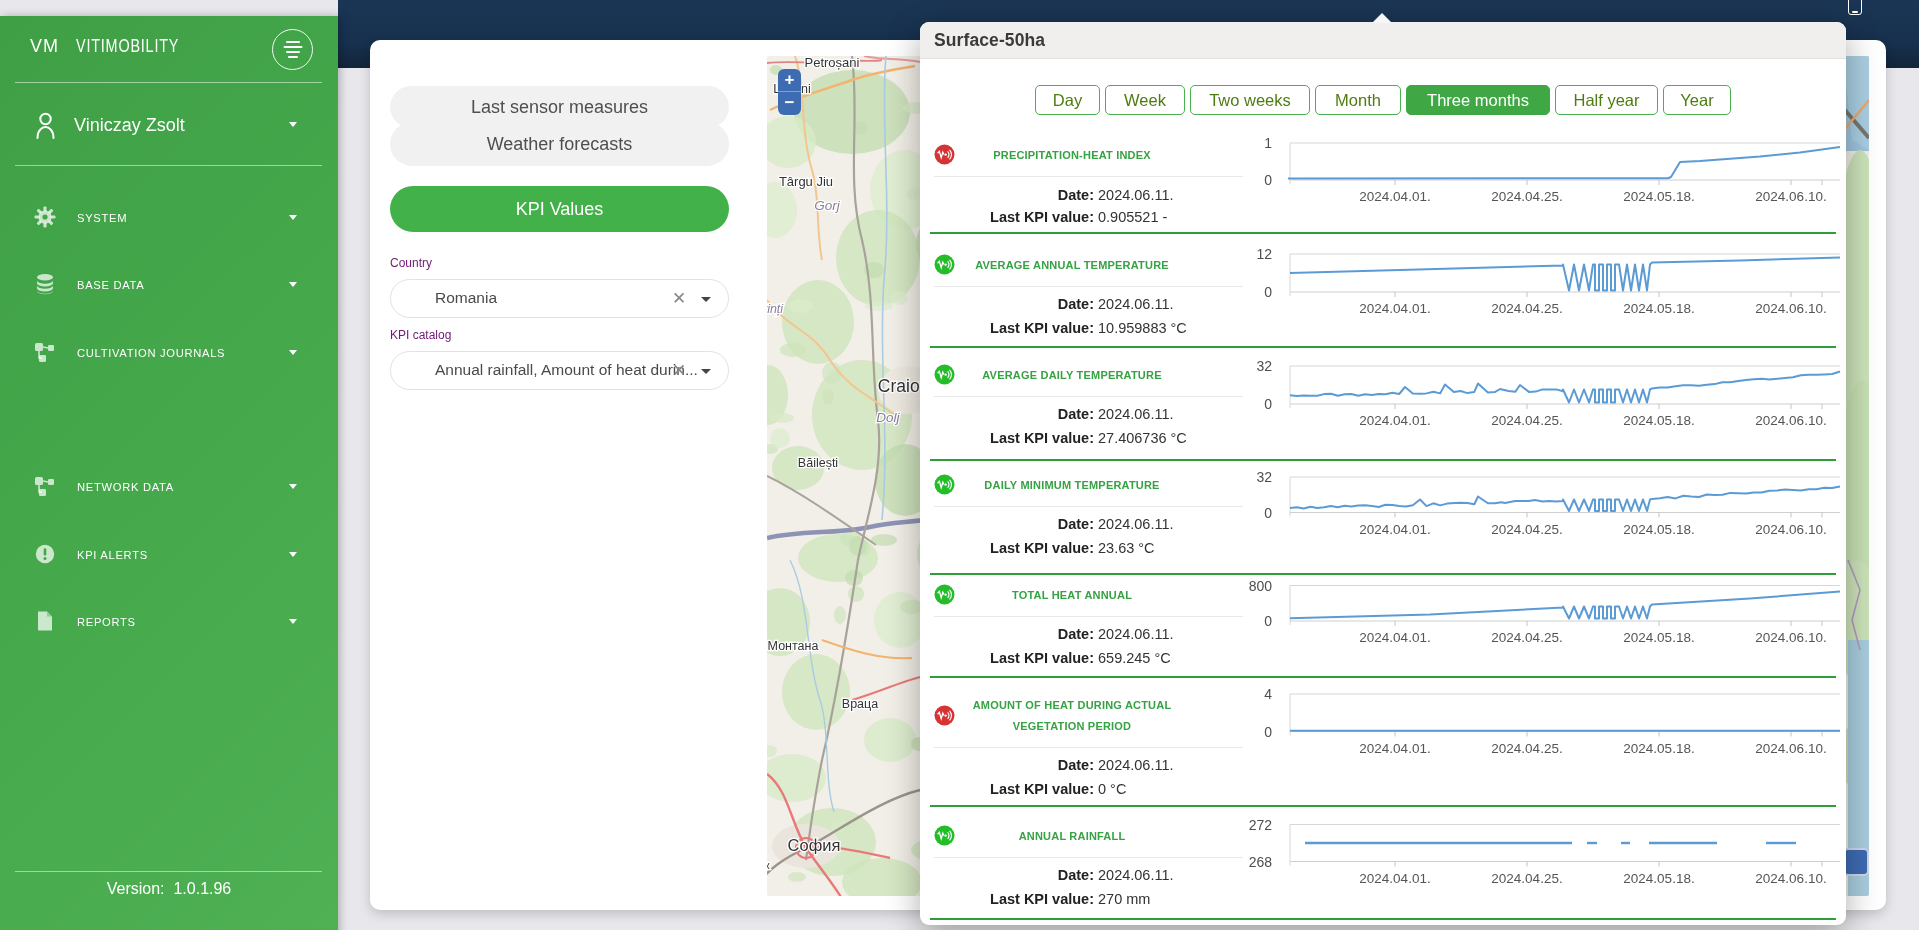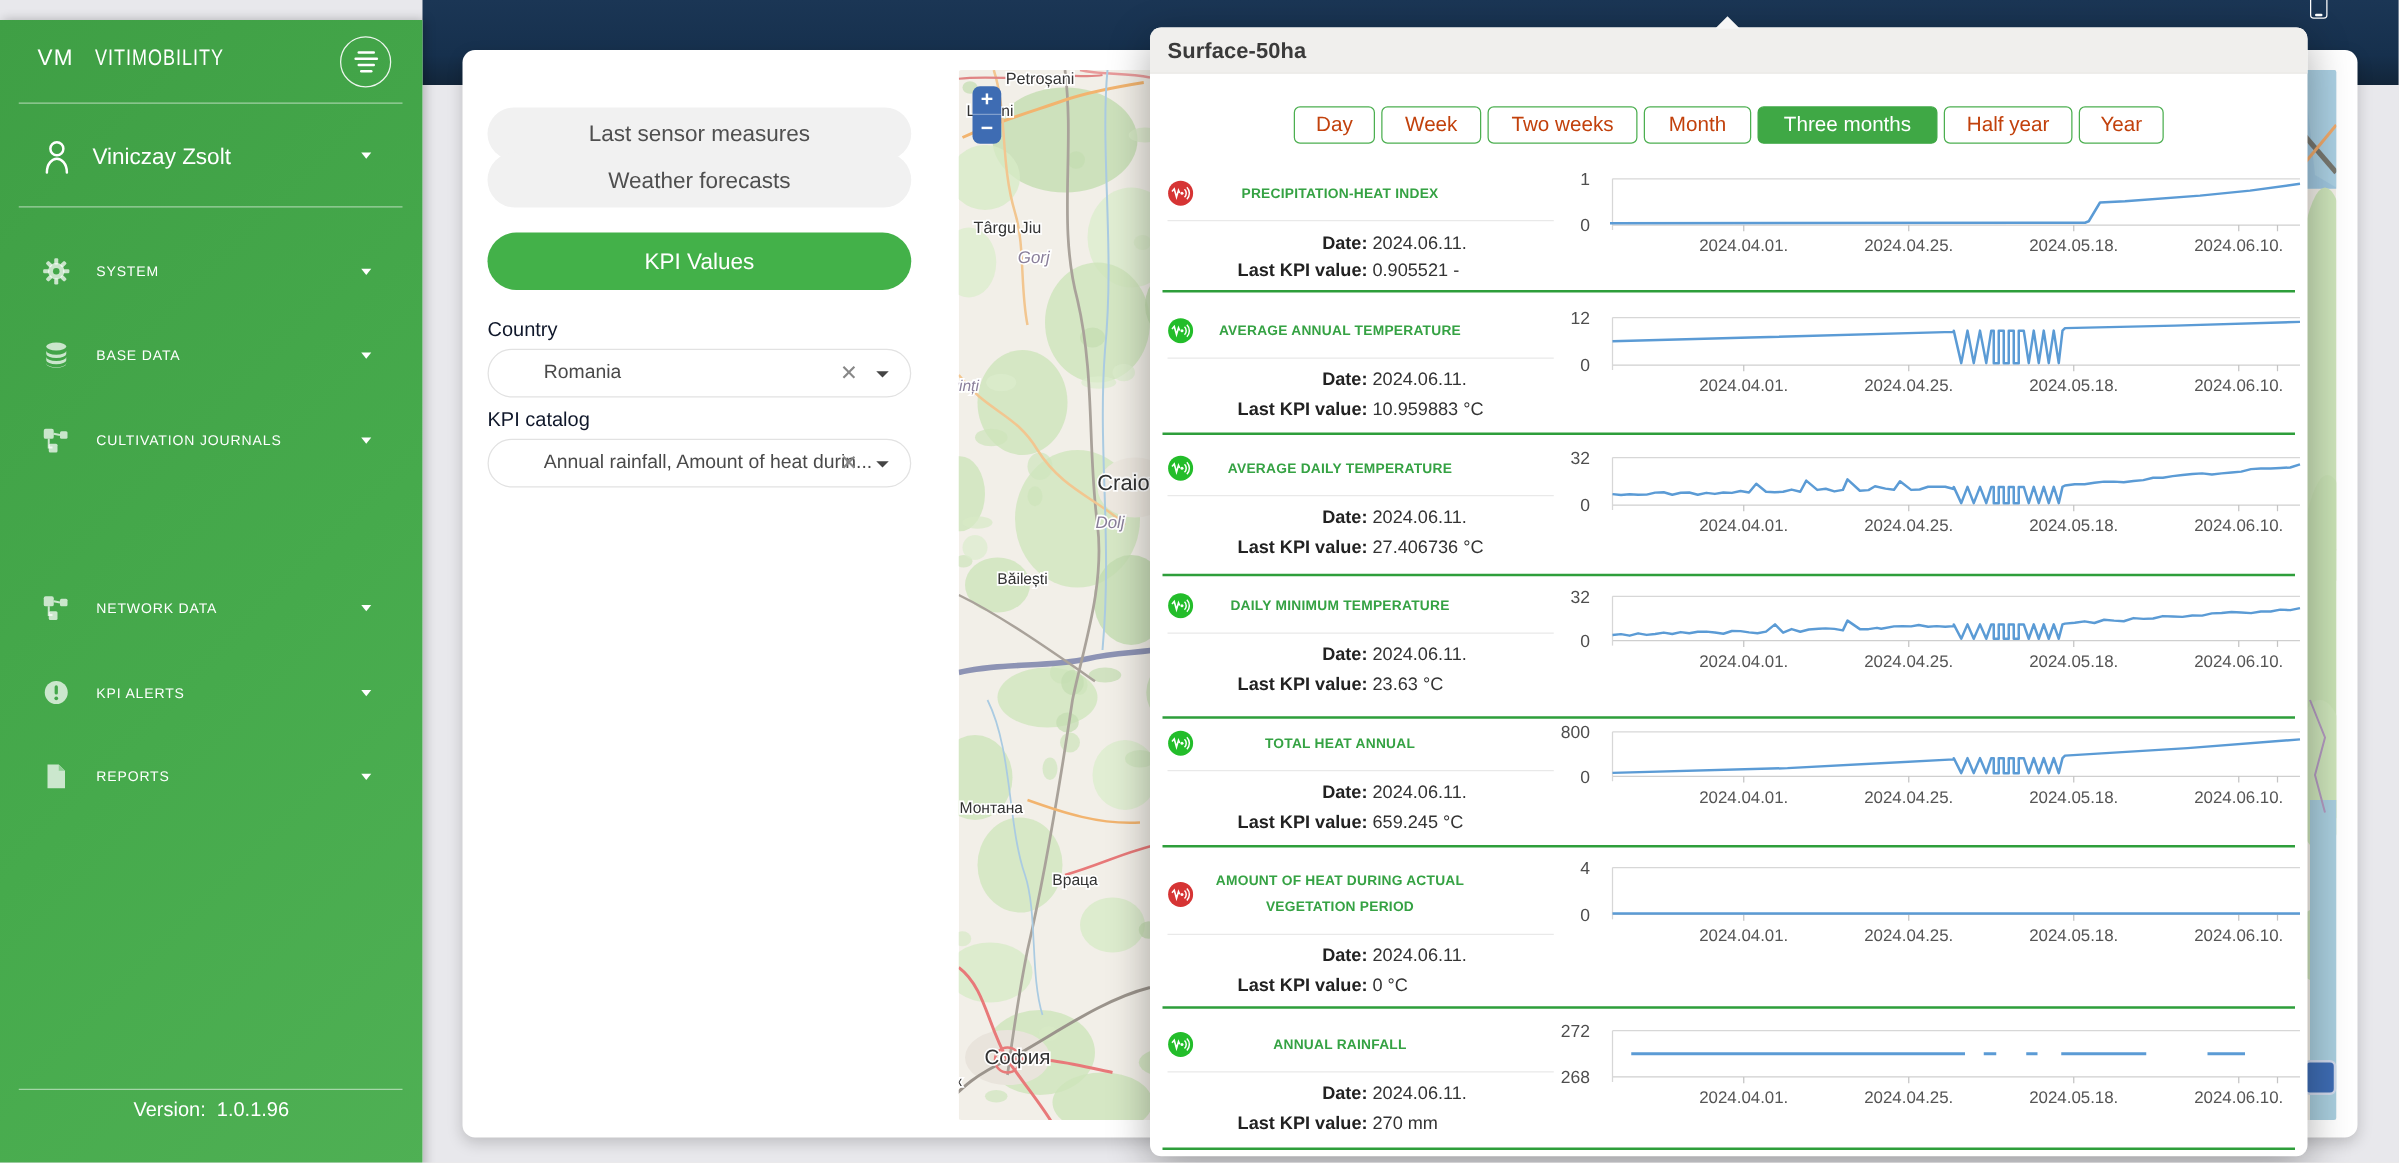--- a/index.html
+++ b/index.html
@@ -30,21 +30,21 @@
   border-right:4.5px solid transparent; border-top:5px solid #fff; }
 .version { position:absolute; top:864px; width:338px; text-align:center; font-size:16px; color:#fff; }
 
 .card { position:absolute; left:370px; top:40px; width:1516px; height:870px; background:#fff;
   border-radius:10px; box-shadow:0 4px 12px rgba(0,0,0,0.18); }
 .pill { position:absolute; left:20px; width:339px; border-radius:23px; background:#f1f1f1;
   color:#4f4f4f; font-size:18px; text-align:center; }
 .pill1 { top:18px; height:42px; line-height:42px;margin-top:28px; }
 .pill2 { top:82px; height:44px; line-height:44px; }
 .pill3 { top:146px; height:46px; line-height:46px; background:#43b149; color:#fff; }
-.flabel { position:absolute; left:20px; font-size:16px; color:#0f172a; }
+.flabel { position:absolute; left:20px; font-size:12px; color:#701a75; }
 .fsel { position:absolute; left:20px; width:339px; height:39px; border:1.5px solid #e2e2e2; border-radius:20px;
   background:#fff; font-size:15.5px; color:#4a4a4a; line-height:36px; padding-left:20px; white-space:nowrap; overflow:hidden; }
 .ftxt { display:inline-block; max-width:262px; overflow:hidden; white-space:nowrap; vertical-align:top;margin-left:24px; }
 .fx { position:absolute; top:0; line-height:37px; left:281px; color:#888; font-size:17px; }
 .fc { position:absolute; left:310px; top:17px; width:0; height:0; border-left:5px solid transparent;
   border-right:5px solid transparent; border-top:5.5px solid #444; }
 .map { position:absolute; left:397px; top:16px; border-radius:2px; }
 .zoomctl { position:absolute; left:408px; top:29px; width:23px; height:46px; background:#3e6cb3; border-radius:6px;
   color:#fff; text-align:center; font-size:17px; font-weight:700; z-index:3; }
 .zoomctl div { height:23px; line-height:22px; }
@@ -54,21 +54,21 @@
 
 .popup { position:absolute; left:920px; top:22px; width:926px; height:903px; background:#fff; border-radius:9px;
   box-shadow:0 10px 34px rgba(0,0,0,0.33); z-index:6; }
 .parrow { position:absolute; left:1372px; top:13px; width:0; height:0; border-left:10px solid transparent;
   border-right:10px solid transparent; border-bottom:10px solid #f6f6f6; z-index:7; }
 .phead { position:absolute; left:0; top:0; right:0; height:37px; background:#f0efed; border-radius:9px 9px 0 0;
   border-bottom:1px solid #e4e2e0; }
 .phead span { position:absolute; left:14px; top:8px; font-size:17.5px; font-weight:700; color:#3a3a3a; letter-spacing:0.1px; }
 .tbtns { position:absolute; left:0; right:0; top:63px; height:30px; text-align:center; white-space:nowrap; }
 .tbtn { display:inline-block; height:30px; line-height:28px; border:1px solid #4caf50; border-radius:5px;
-  color:#c2410c; font-size:16.5px; margin:0 2.5px; text-align:center; background:#fff; }
+  color:#4d7c0f; font-size:16.5px; margin:0 2.5px; text-align:center; background:#fff; }
 .tbtn.active { background:#3fa845; color:#fff; border-color:#3fa845; }
 .kicon { position:absolute; left:14px; }
 .ktitle { position:absolute; left:30px; width:244px; text-align:center; font-size:11px; font-weight:700;
   color:#35a243; letter-spacing:0.2px; line-height:21px; }
 .gline { position:absolute; left:14px; width:309px; height:1px; background:#e9e9e9; }
 .kv { position:absolute; left:10px; white-space:nowrap; font-size:14.5px; color:#333; }
 .kv .k { display:inline-block; width:164px; text-align:right; font-weight:700; color:#222; }
 .kv .v { margin-left:4px; color:#333; }
 .gdiv { position:absolute; left:10px; width:906px; height:2px; background:#2e9e3b; }
 .charts { position:absolute; left:0; top:0; }

